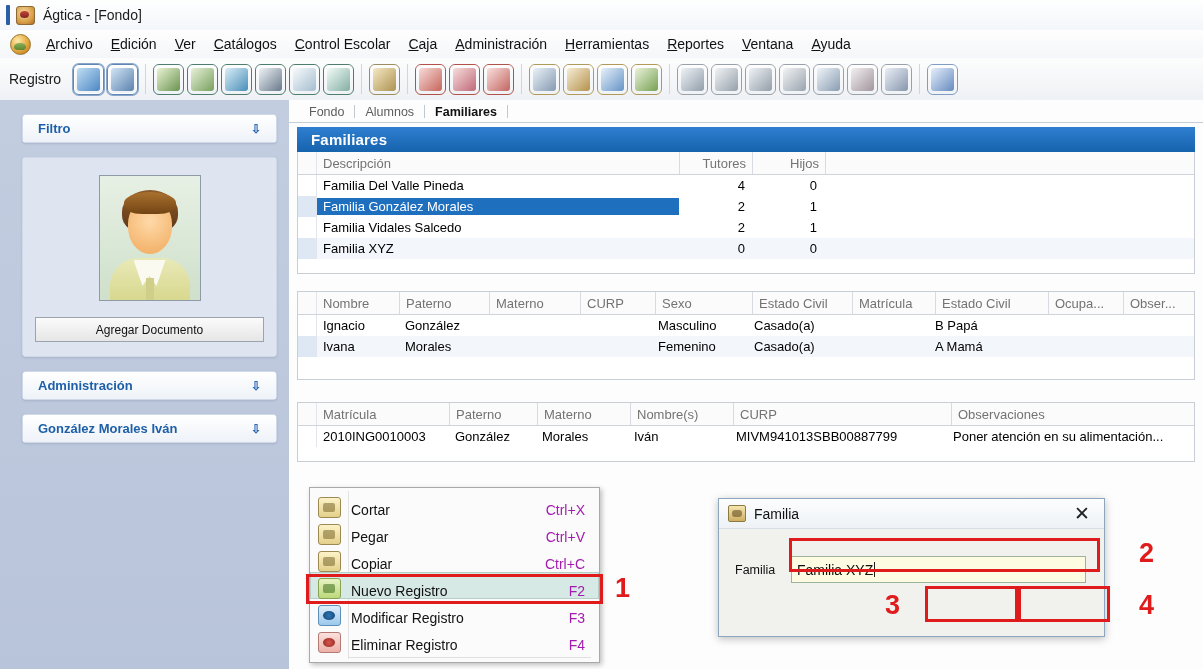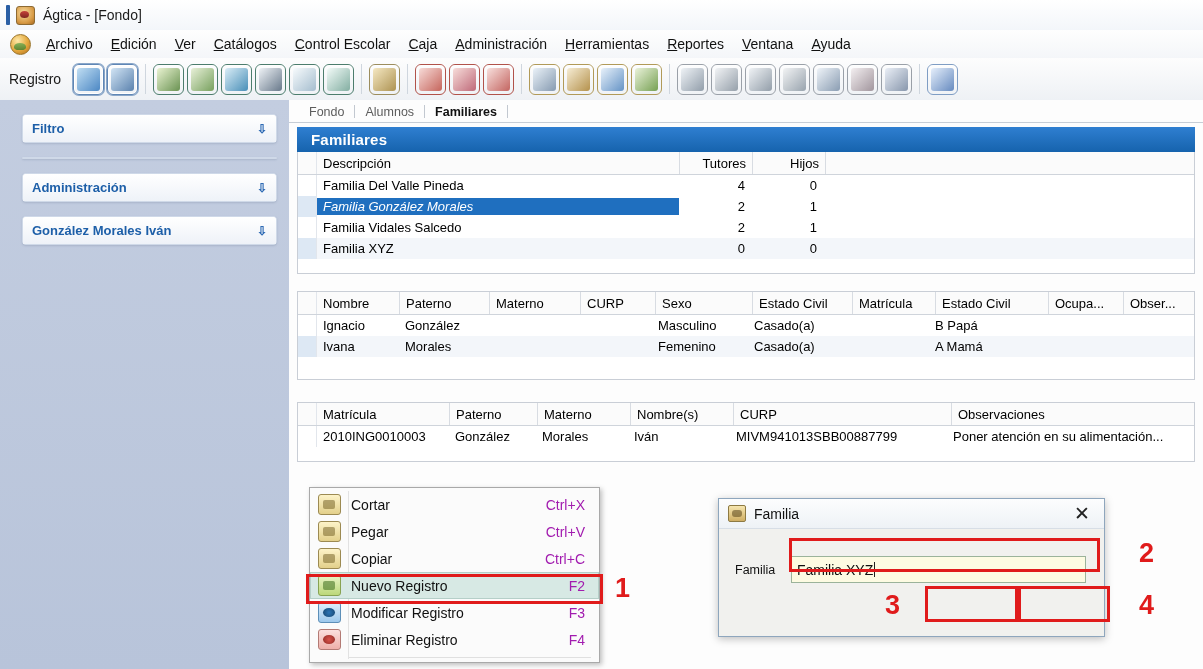--- a/index.html
+++ b/index.html
@@ -47,21 +47,21 @@
   .tbtn i{position:absolute;inset:3px;border-radius:3px;display:block;opacity:.93;}
   .tbtn:before{content:"";position:absolute;left:0;right:0;top:0;height:48%;
     background:linear-gradient(rgba(255,255,255,.5),rgba(255,255,255,.05));}
 
   
   .sidebar{position:absolute;left:0;top:100px;width:289px;height:569px;
     background:linear-gradient(#c3cde0,#b8c4da);border-right:1px solid #9fb0cc;}
   .panel{margin:14px 12px 0 22px;background:#fbfcfe;border:1px solid #cfd9e8;border-radius:4px;
     box-shadow:0 1px 2px rgba(60,80,110,.18);}
   .panel-head{height:27px;display:flex;align-items:center;justify-content:space-between;
-    padding:0 9px;background:linear-gradient(#ffffff,#eef2f8);border-radius:3px 3px 0 0;}
+    padding:0 15px;background:linear-gradient(#ffffff,#eef2f8);border-radius:3px 3px 0 0;}
   .panel-head .ttl{font-size:13px;font-weight:bold;color:#1d5fa8;}
   .chev{font-size:12px;color:#2d6ab4;font-weight:bold;line-height:1;}
   .panel-body{padding:10px 10px 12px;background:#dfe5f0;border-top:1px solid #dde4ef;
     border-radius:0 0 3px 3px;}
   .photo{width:100px;height:124px;margin:6px auto 0;border:1px solid #8e9aa8;
     background:linear-gradient(#e7f0e4,#cfe0cb);position:relative;overflow:hidden;}
   .ph-hair{position:absolute;left:22px;top:14px;width:56px;height:44px;border-radius:50% 50% 42% 42%;
     background:linear-gradient(#8d5a2b,#5c3516);}
   .ph-face{position:absolute;left:28px;top:24px;width:44px;height:54px;border-radius:44% 44% 50% 50%;
     background:radial-gradient(circle at 50% 40%,#ffd9a8,#f0a95c);}
@@ -83,34 +83,34 @@
   .tab.active{font-weight:bold;color:#111;}
   .tabdiv{width:1px;height:13px;background:#c2c8d0;align-self:center;}
 
   .secthead{margin:4px 8px 0 8px;height:25px;background:linear-gradient(#2f7fd1,#1663ad);
     display:flex;align-items:center;padding-left:14px;color:#fff;font-size:15px;font-weight:bold;
     letter-spacing:.2px;}
 
   .grid{margin:0 8px;background:#fff;border:1px solid #c9ced6;border-top:none;}
   .grid.detached{border-top:1px solid #c9ced6;margin-top:9px;}
   .grow{display:flex;height:21px;align-items:center;font-size:13px;}
-  .grid .hdr{background:#fbfbfb;border-bottom:1px solid #cfd4db;color:#000000;height:22px;}
+  .grid .hdr{background:#fbfbfb;border-bottom:1px solid #cfd4db;color:#737373;height:22px;}
   .grid .hdr .cell{border-right:1px solid #d8dce2;height:100%;display:flex;align-items:center;}
   .cell{padding:0 6px;white-space:nowrap;overflow:hidden;}
   .cell.num{justify-content:flex-end;text-align:right;}
   .rowsel{background:#1f6fbf;color:#fff;}
   .rowstripe{background:#f3f6fa;}
   .rowind{width:18px;height:100%;flex:0 0 18px;border-right:1px solid #e2e6ec;}
   .rowind.on{background:#dde8f4;}
 
   
   .ctxmenu{position:absolute;left:309px;top:487px;width:289px;background:#fbfbfb;
     border:1px solid #a9a9a9;box-shadow:2px 2px 5px rgba(0,0,0,.25);padding:3px 0 4px;}
   .ctxmenu:before{content:"";position:absolute;left:38px;top:3px;bottom:3px;width:1px;background:#e2e2e2;}
-  .ctxrow{height:27px;display:flex;align-items:center;position:relative;font-size:14px;color:#111;}
+  .ctxrow{height:27px;display:flex;align-items:flex-end;position:relative;font-size:14px;color:#111;}
   .ctxrow.hl{background:#d7e9e4;box-shadow:inset 0 0 0 1px #b5cfc8;}
   .ctxico{width:21px;height:19px;margin:0 10px 0 8px;border-radius:3px;border:1px solid #9c8a52;
     position:relative;overflow:hidden;flex:0 0 21px;
     background:linear-gradient(#fdf3c8,#e3d08b);}
   .ctxico.green{background:linear-gradient(#e8f3c4,#bcd87a);border-color:#88a352;}
   .ctxico.blue{background:linear-gradient(#dfeefb,#9cc8ec);border-color:#5d8fb8;}
   .ctxico.red{background:linear-gradient(#fbe0dd,#eeb0aa);border-color:#b37a74;}
   .ctxico:after{content:"";position:absolute;left:4px;top:5px;width:12px;height:9px;border-radius:2px;
     background:rgba(110,90,30,.5);}
   .ctxico.green:after{background:rgba(60,110,30,.55);}
@@ -275,20 +275,31 @@
   <div class="sidebar">
 
     <div class="panel">
       <div class="panel-head">
         <div class="ttl">Filtro</div>
         <div class="chev">⇩</div>
       </div>
     </div>
 
     <div class="panel">
+      <div class="panel-body">
+        <div class="photo">
+          <div class="ph-hair"></div>
+          <div class="ph-face"></div>
+          <div class="ph-hairf"></div>
+          <div class="ph-body"></div>
+          <div class="ph-collar"></div>
+          <div class="ph-tie"></div>
+        </div>
+        <div class="doc-btn">Agregar Documento</div>
+      </div>
     </div>
 
     <div class="panel">
       <div class="panel-head">
         <div class="ttl">Administración</div>
         <div class="chev">⇩</div>
       </div>
     </div>
 
     <div class="panel">
@@ -322,21 +333,21 @@
         </div>
         <div class="grow">
           <div class="rowind"></div>
           <div class="cell" style="width: 350px; flex: 0 0 350px;">Familia Del Valle Pineda</div>
           <div class="cell num" style="width: 60px; flex: 0 0 60px;">4</div>
           <div class="cell num" style="width: 60px; flex: 0 0 60px;">0</div>
           <div class="cell" style="width: 380px; flex: 0 0 380px;"></div>
         </div>
         <div class="grow">
           <div class="rowind on"></div>
-          <div class="cell rowsel" style="width: 350px; flex: 0 0 350px; height: 17px; line-height: 17px; display: flex; align-items: center; font-style: italic;">Familia González Morales</div>
+          <div class="cell rowsel" style="width: 350px; flex: 0 0 350px; height: 17px; line-height: 17px; display: flex; align-items: center;">Familia González Morales</div>
           <div class="cell num" style="width: 60px; flex: 0 0 60px;">2</div>
           <div class="cell num" style="width: 60px; flex: 0 0 60px;">1</div>
           <div class="cell" style="width: 380px; flex: 0 0 380px;"></div>
         </div>
         <div class="grow">
           <div class="rowind"></div>
           <div class="cell" style="width: 350px; flex: 0 0 350px;">Familia Vidales Salcedo</div>
           <div class="cell num" style="width: 60px; flex: 0 0 60px;">2</div>
           <div class="cell num" style="width: 60px; flex: 0 0 60px;">1</div>
           <div class="cell" style="width: 380px; flex: 0 0 380px;"></div>

